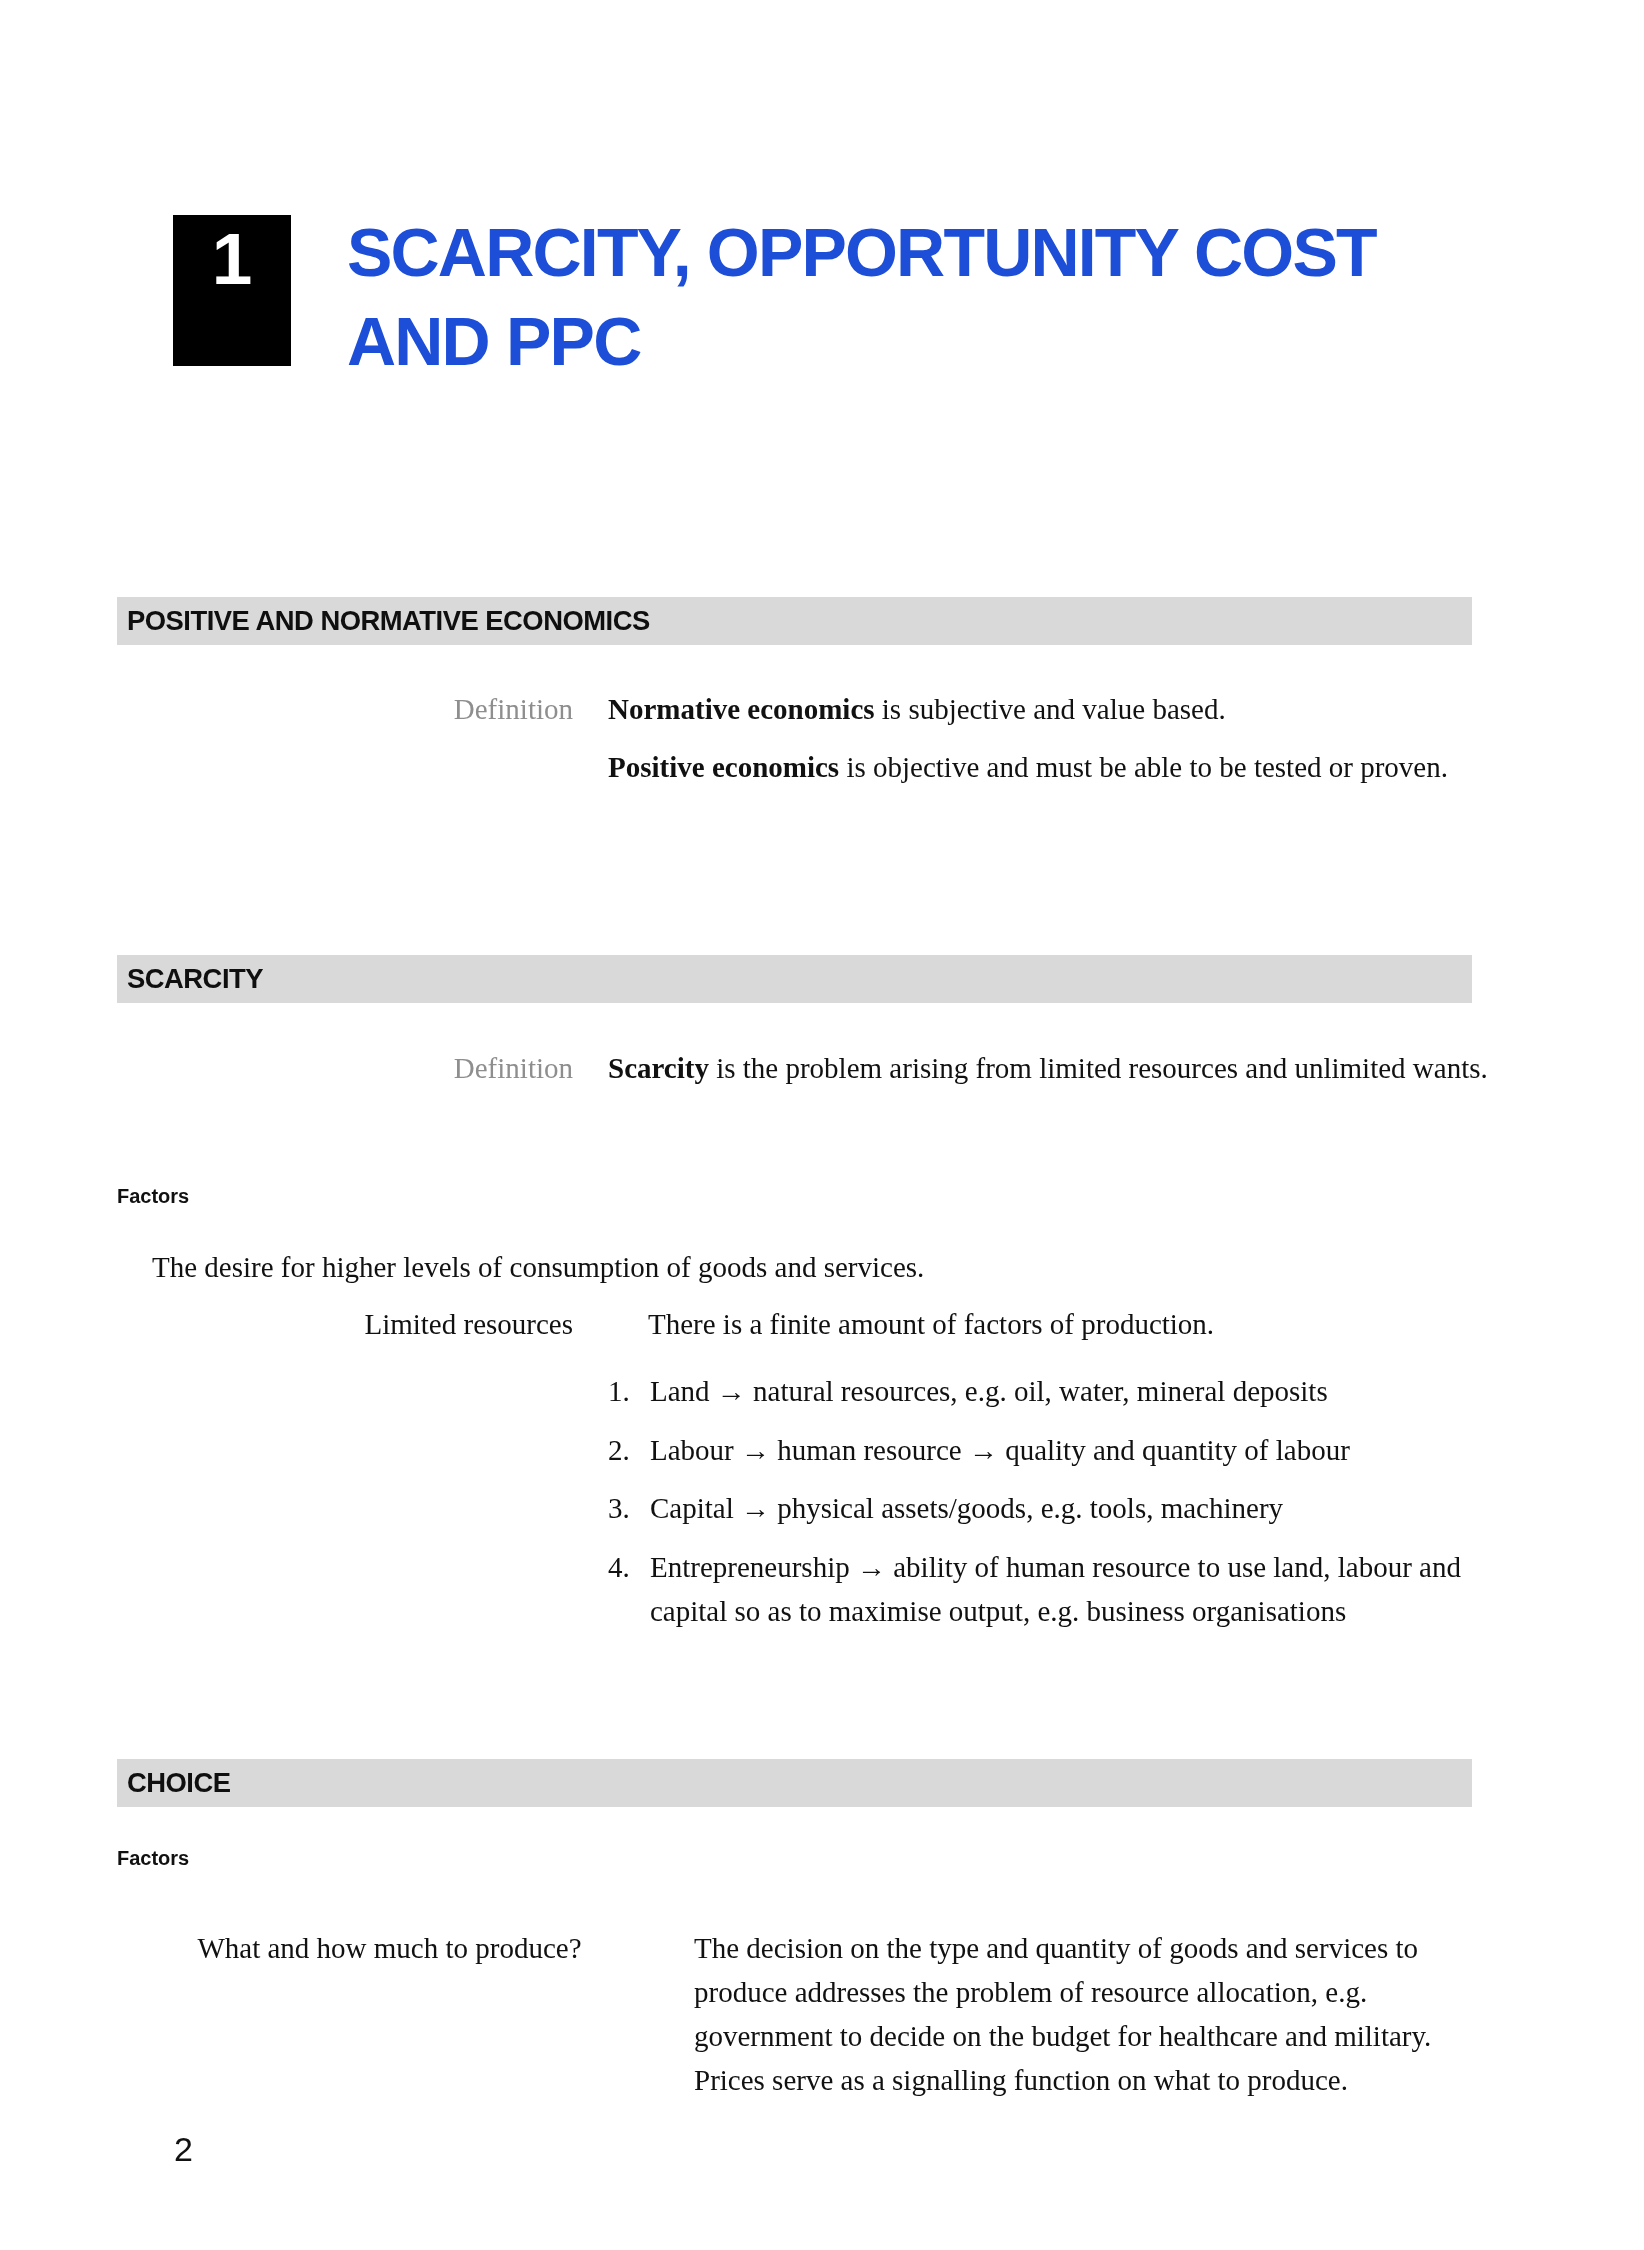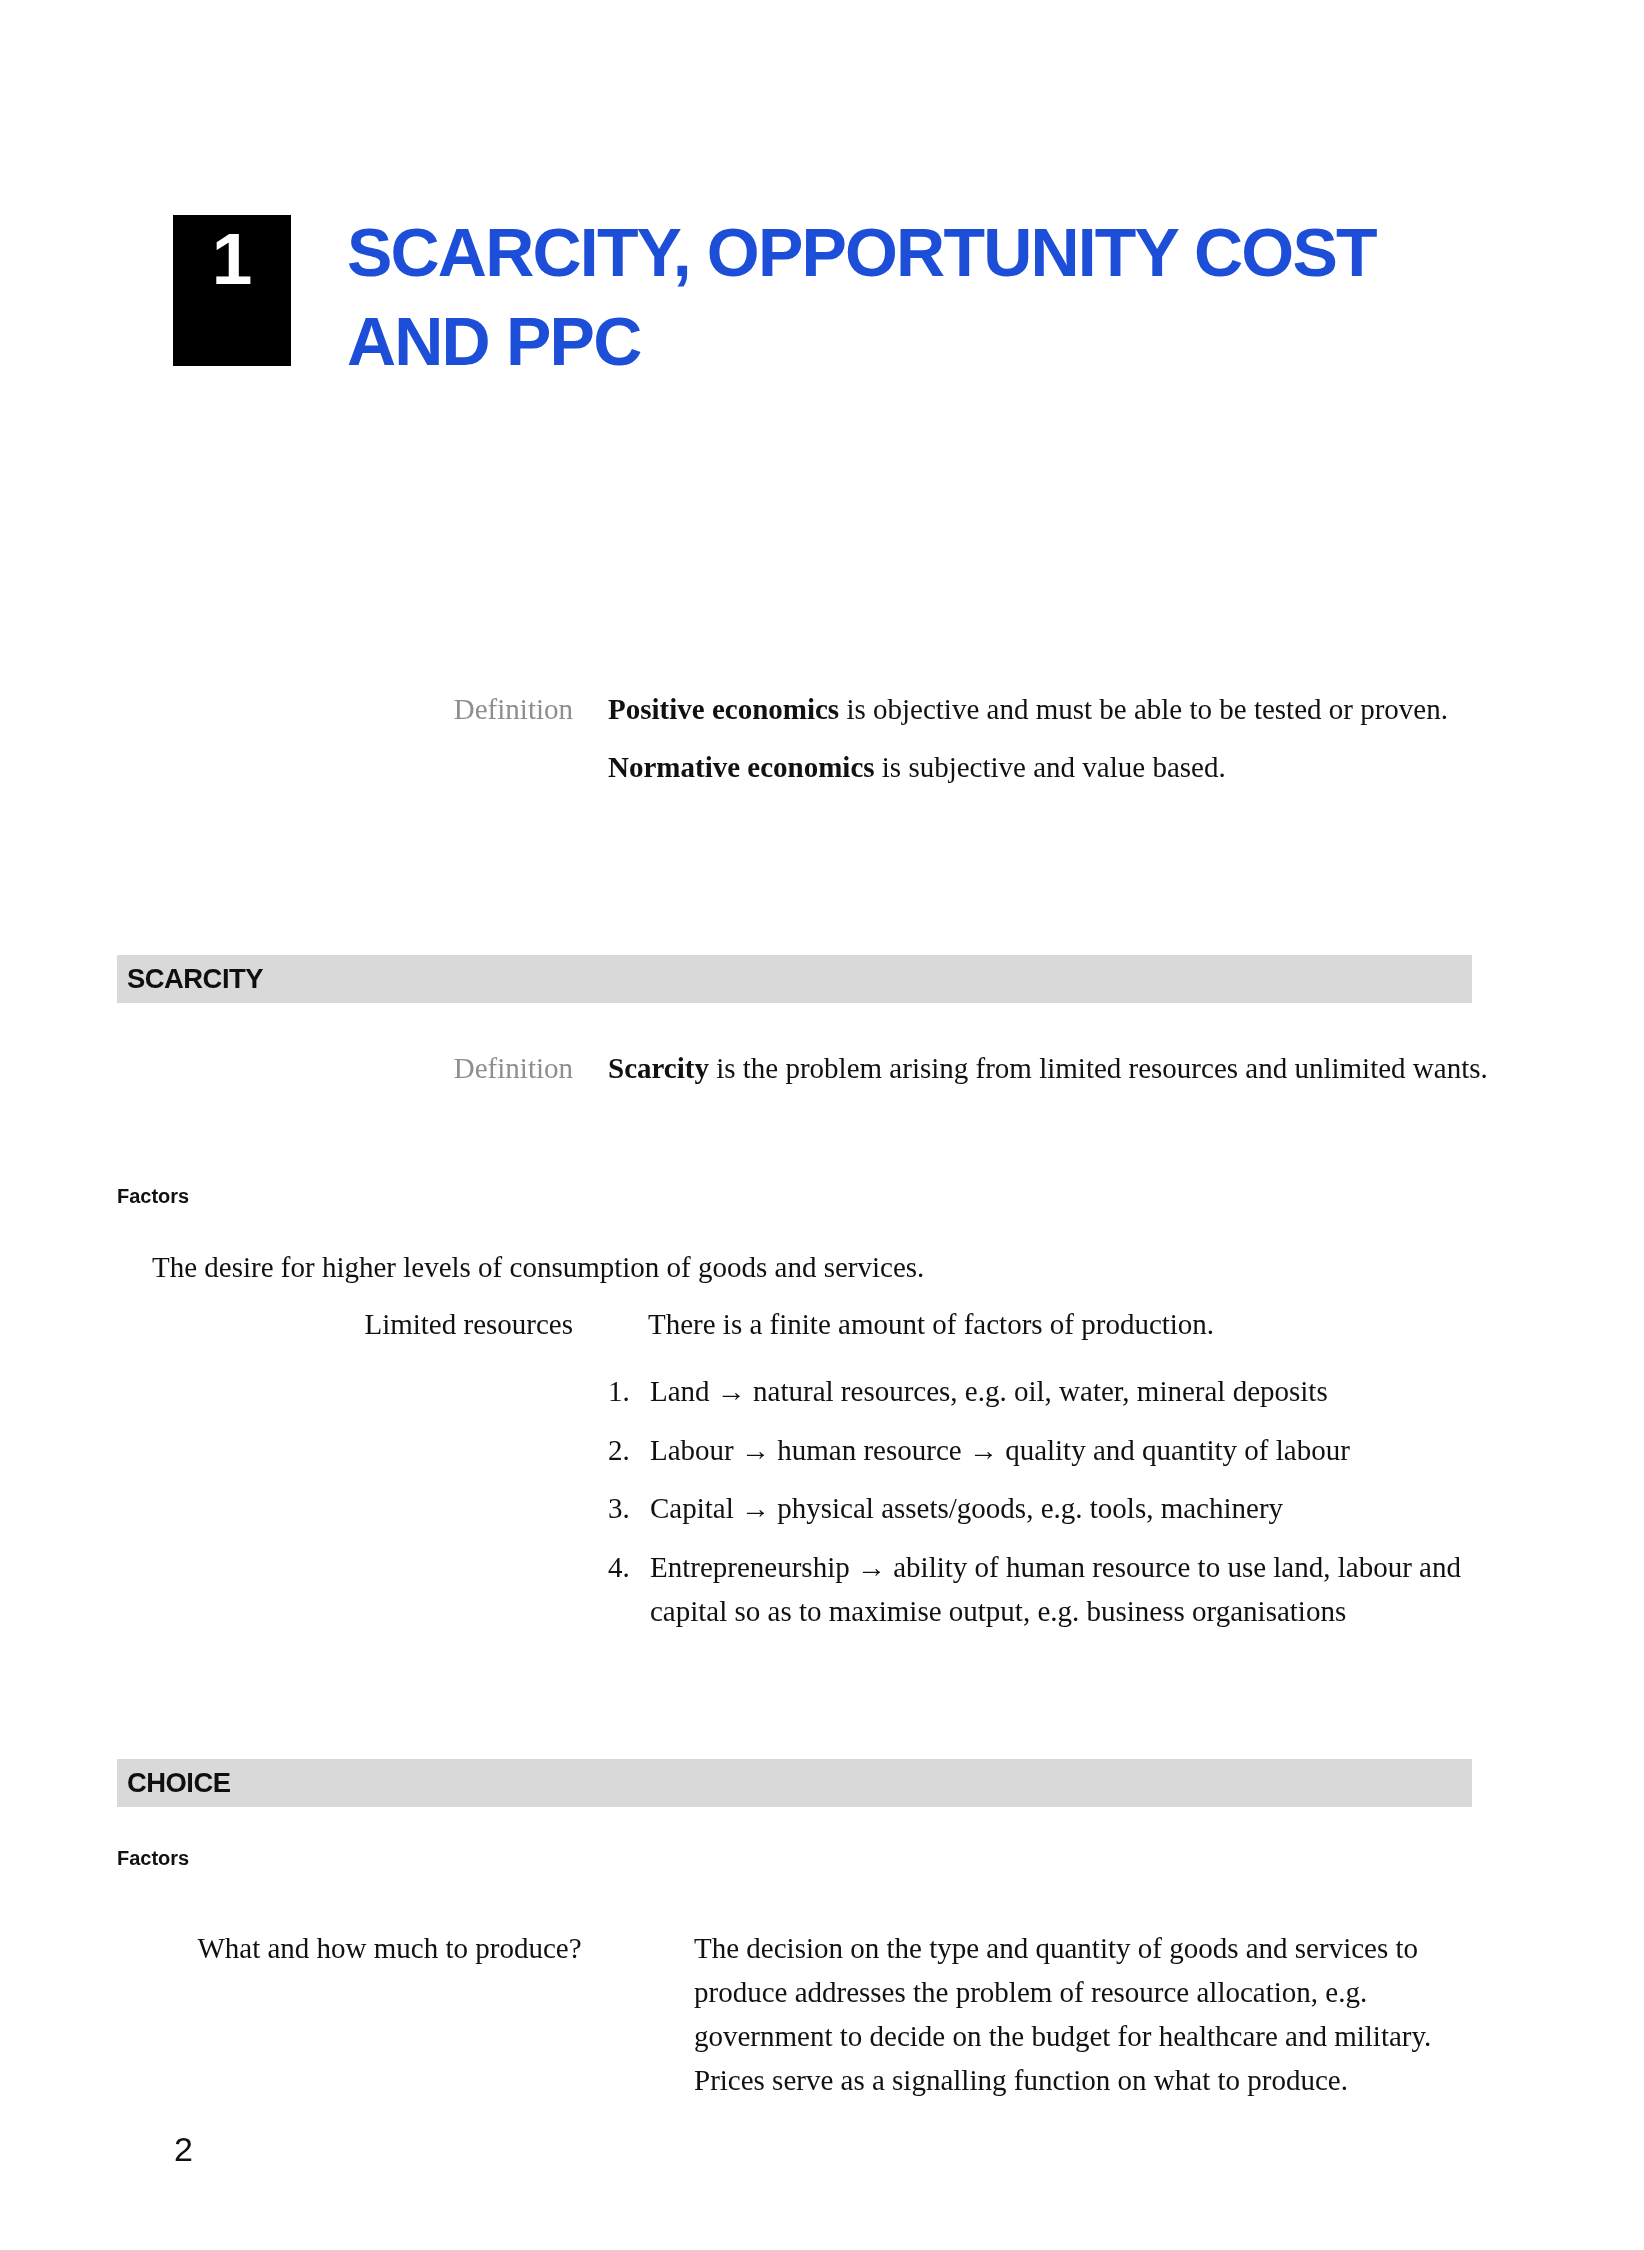--- a/index.html
+++ b/index.html
@@ -172,26 +172,29 @@
 <div class="page">
 
   <div class="chapter-box">
     <span class="num">1</span>
   </div>
   <div class="chapter-title">
     <div>SCARCITY, OPPORTUNITY COST</div>
     <div>AND PPC</div>
   </div>
 
+  <div class="section-bar" id="bar-positive-normative">
+    <span class="bar-label">POSITIVE AND NORMATIVE ECONOMICS</span>
+  </div>
 
   <div class="def-row" id="def-positive-normative">
     <div class="row-label gray">Definition</div>
     <div class="row-body">
+      <p><b>Normative economics</b><span> is subjective and value based.</span></p>
       <p><b>Positive economics</b><span> is objective and must be able to be tested or proven.</span></p>
-      <p><b>Normative economics</b><span> is subjective and value based.</span></p>
     </div>
   </div>
 
   <div class="section-bar" id="bar-scarcity">
     <span class="bar-label">SCARCITY</span>
   </div>
 
   <div class="def-row" id="def-scarcity">
     <div class="row-label gray">Definition</div>
     <div class="row-body">

